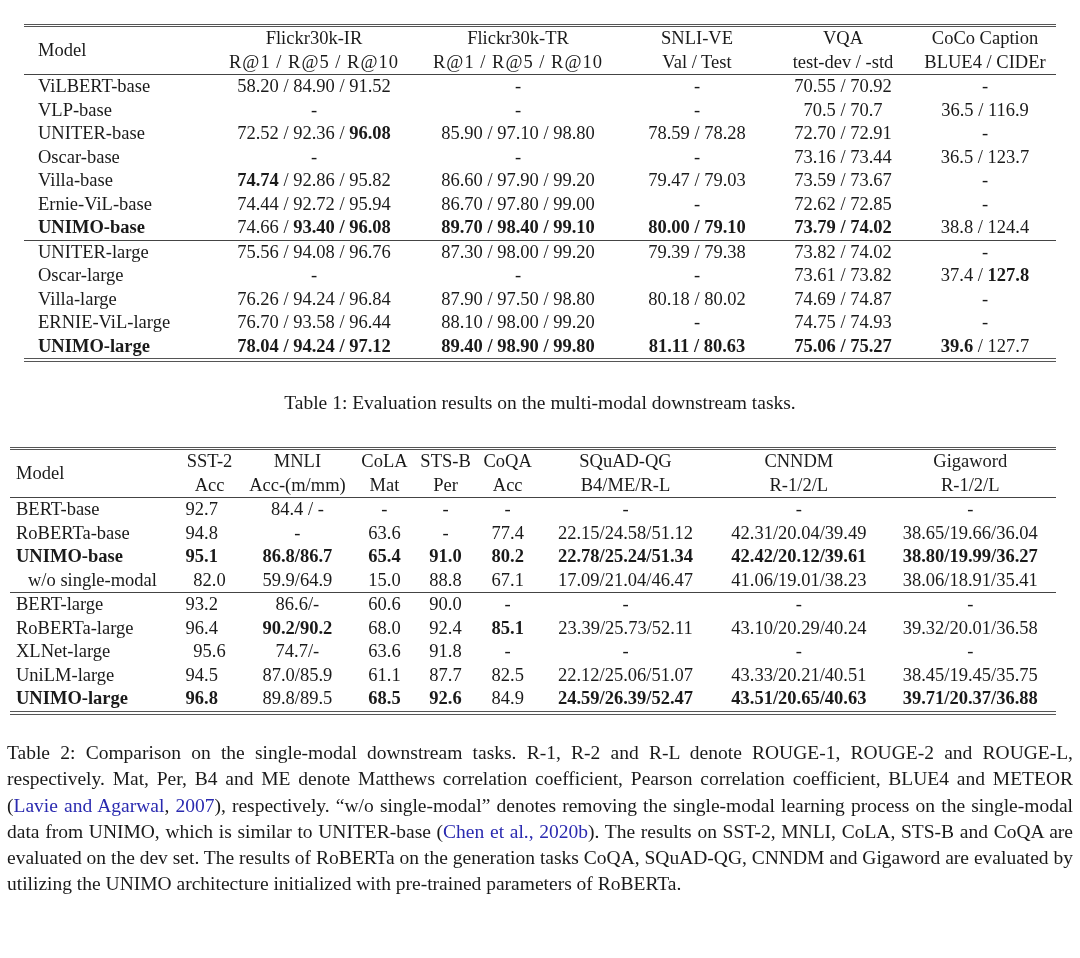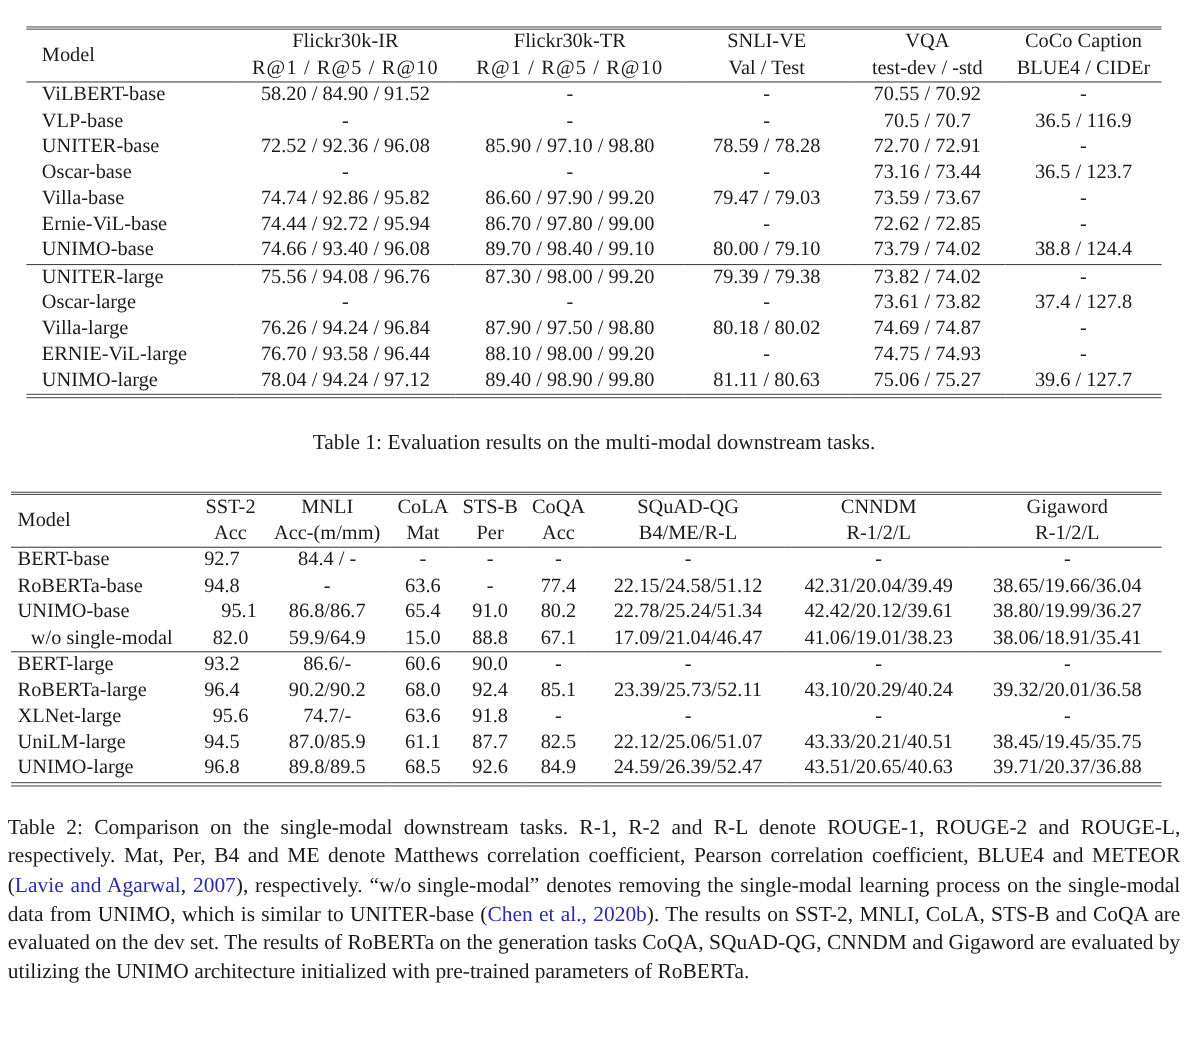--- a/index.html
+++ b/index.html
@@ -15,21 +15,21 @@
   .t1 { top: 24px; width: 1032px; }
   .t1 table { width: 1032px; }
   .t2 { top: 447px; width: 1046px; left: 10px; }
   .t2 table { width: 1046px; }
   .hdr-row td { vertical-align: middle; }
   .hdr-bottom td { border-bottom: 1.5px solid #444; }
   .group-sep td { border-top: 1.5px solid #444; }
   .last-row td { border-bottom: 4px double #555; }
   .c { text-align: center; }
   .l { text-align: left; }
-  .b { font-weight: normal; margin-top: 10px; }
+  .b { font-weight: bold; margin-top: 10px; }
   .caption1 {
     position: absolute; top: 392px; left: 0; width: 1080px; text-align: center;
     font-size: 19.5px;
   }
   .caption2 {
     position: absolute; top: 740px; left: 7px; width: 1066px;
     font-size: 19.5px; line-height: 26.3px; text-align: justify;
   }
   .cite { color: #2a2ab0; }
 </style>
@@ -222,21 +222,21 @@
           <td class="c">-</td>
           <td class="c">63.6</td>
           <td class="c">-</td>
           <td class="c">77.4</td>
           <td class="c">22.15/24.58/51.12</td>
           <td class="c">42.31/20.04/39.49</td>
           <td class="c">38.65/19.66/36.04</td>
         </tr>
         <tr>
           <td class="l b" style="padding-left: 6px;">UNIMO-base</td>
-          <td class="c b" style="text-align: right;">95.1</td>
+          <td class="c b" style="text-align: left;">95.1</td>
           <td class="c b">86.8/86.7</td>
           <td class="c b">65.4</td>
           <td class="c b">91.0</td>
           <td class="c b">80.2</td>
           <td class="c b">22.78/25.24/51.34</td>
           <td class="c b">42.42/20.12/39.61</td>
           <td class="c b">38.80/19.99/36.27</td>
         </tr>
         <tr>
           <td class="l" style="padding-left: 18px;">w/o single-modal</td>

